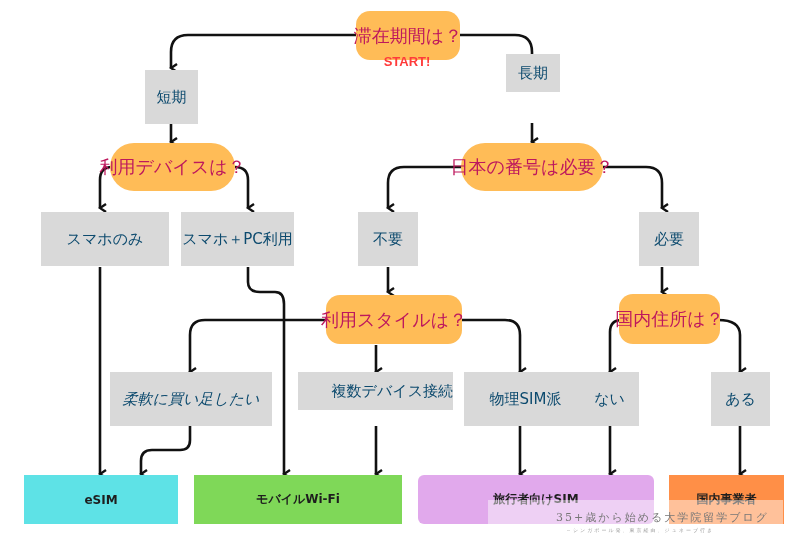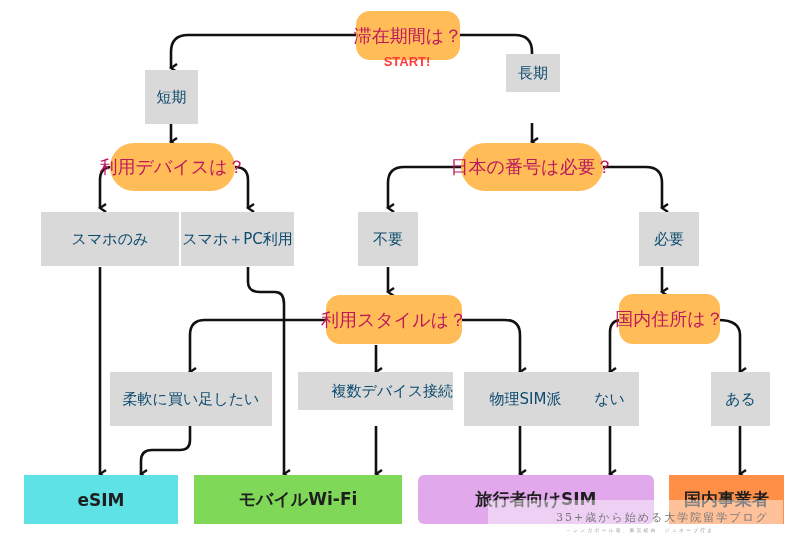--- a/index.html
+++ b/index.html
@@ -3,21 +3,21 @@
 <meta charset="utf-8">
 <style>
   html, body { margin: 0; padding: 0; background: #ffffff; }
   body { width: 810px; height: 540px; position: relative; overflow: hidden;
          font-family: "DejaVu Sans", "Liberation Sans", sans-serif; color: #2a2a2a; }
   #wires { position: absolute; left: 0; top: 0; width: 810px; height: 540px; }
   .node { position: absolute; display: flex; align-items: center; justify-content: center;
           box-sizing: border-box; white-space: nowrap; }
   .q { background: #ffbc57; border-radius: 14px; font-size: 18px; color: #be185d; }
   .opt { background: #d9d9d9; font-size: 15px; color: #0c4a6e; }
-  .res { font-size: 17px; font-weight: bold; color: #1e1e1e; }
+  .res { font-size: 12px; font-weight: bold; color: #1e1e1e; }
   .start { position: absolute; left: 372px; top: 54px; width: 70px; text-align: center;
            color: #ff3b3b; font-weight: bold; font-size: 13px; font-family: "Liberation Sans", sans-serif; }
   .wm { position: absolute; left: 488px; top: 500px; width: 295px; height: 27px;
         background: rgba(255,255,255,0.45); }
   .wm-title { position: absolute; left: 556px; top: 510px; font-size: 11px; letter-spacing: 2px;
               color: #777; font-family: "DejaVu Serif", serif; }
   .wm-sub { position: absolute; left: 566px; top: 527px; font-size: 5px; letter-spacing: 2px; color: #999; }
 </style>
 </head>
 <body>
@@ -91,34 +91,34 @@
   <span>国内住所は？</span>
 </div>
 
 <div class="node opt" style="left: 145px; top: 70px; width: 53px; height: 54px; background: rgb(217, 217, 217);">
   <span>短期</span>
 </div>
 <div class="node opt" style="left: 506px; top: 54px; width: 54px; height: 38px; background: rgb(217, 217, 217);">
   <span>長期</span>
 </div>
 
-<div class="node opt" style="left: 41px; top: 212px; width: 138px; height: 54px; background: rgb(217, 217, 217);">
+<div class="node opt" style="left: 41px; top: 212px; width: 128px; height: 54px; background: rgb(217, 217, 217);">
   <span>スマホのみ</span>
 </div>
 <div class="node opt" style="left: 181px; top: 212px; width: 113px; height: 54px; background: rgb(217, 217, 217);">
   <span>スマホ＋PC利用</span>
 </div>
 <div class="node opt" style="left: 358px; top: 212px; width: 60px; height: 54px; background: rgb(217, 217, 217);">
   <span>不要</span>
 </div>
 <div class="node opt" style="left: 639px; top: 212px; width: 60px; height: 54px; background: rgb(217, 217, 217);">
   <span>必要</span>
 </div>
 
-<div class="node opt" style="left: 110px; top: 372px; width: 162px; height: 54px; background: rgb(217, 217, 217);">
+<div class="node opt" style="left: 110px; top: 372px; width: 162px; height: 54px; background: rgb(217, 217, 217); font-style: italic;">
   <span>柔軟に買い足したい</span>
 </div>
 <div class="node opt" style="left: 298px; top: 372px; width: 155px; height: 38px; background: rgb(217, 217, 217); justify-content: flex-end;">
   <span>複数デバイス接続</span>
 </div>
 <div class="node opt" style="left: 464px; top: 372px; width: 123px; height: 54px; background: rgb(217, 217, 217);">
   <span>物理SIM派</span>
 </div>
 <div class="node opt" style="left: 580px; top: 372px; width: 59px; height: 54px; background: rgb(217, 217, 217);">
   <span>ない</span>

